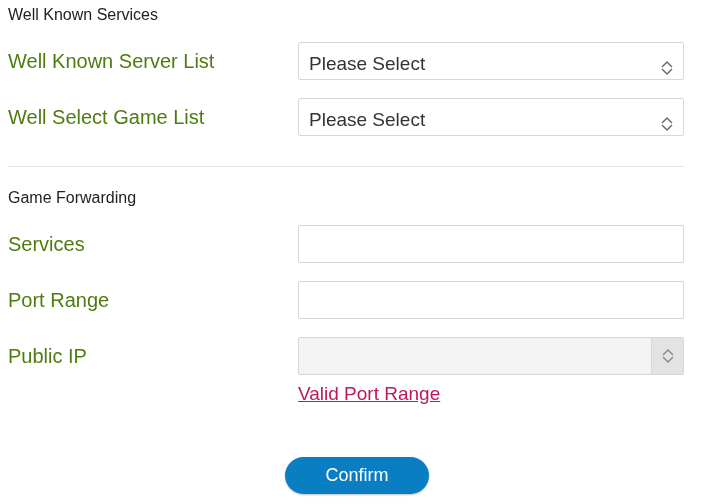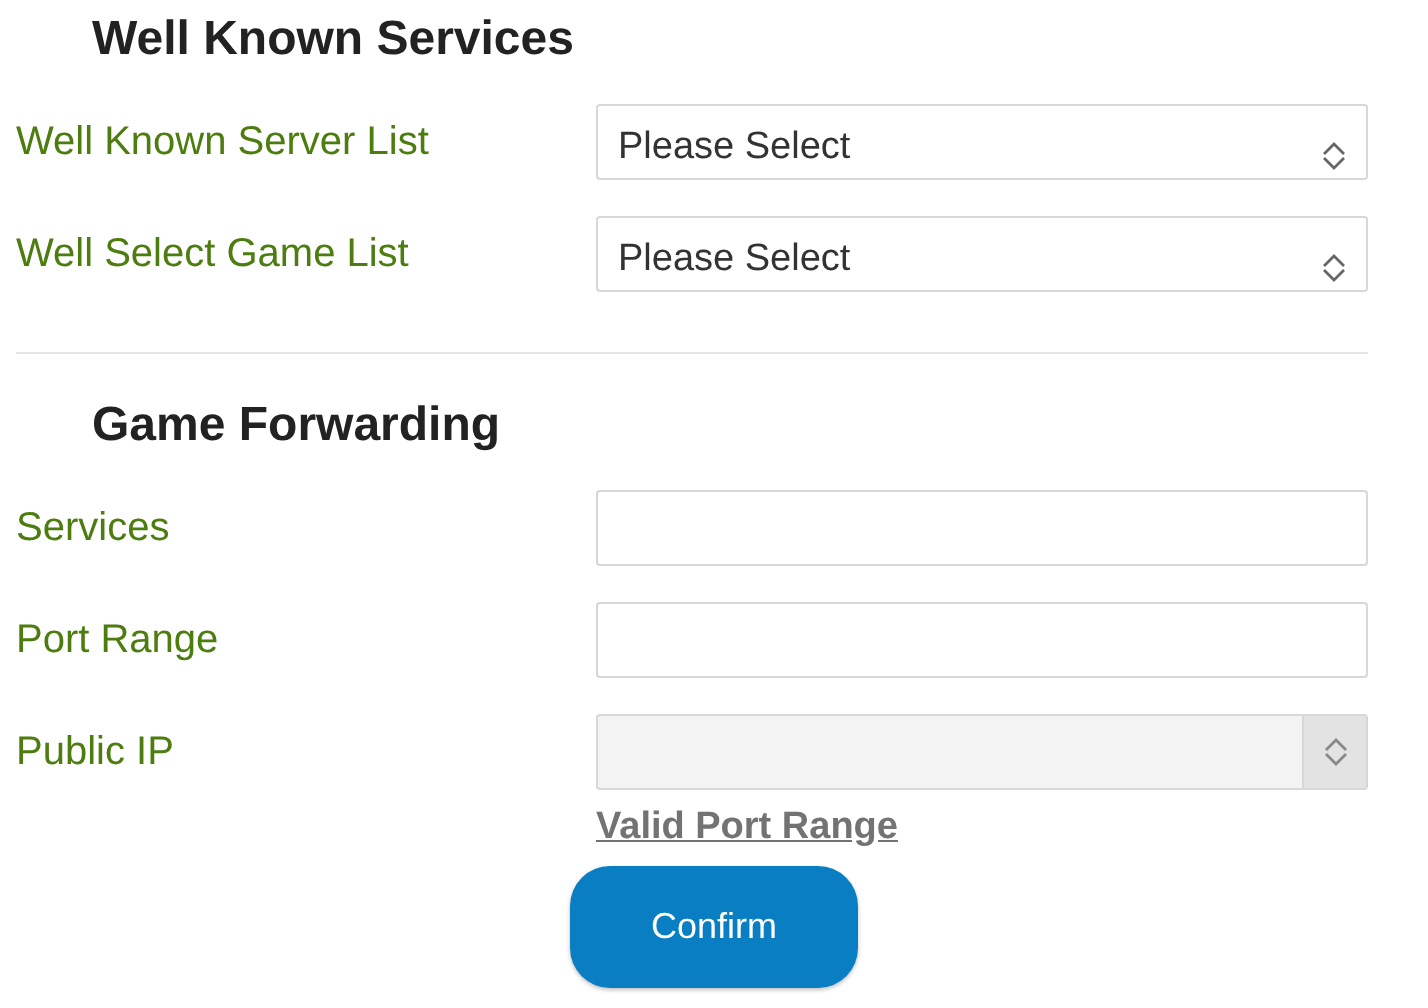--- a/index.html
+++ b/index.html
@@ -4,45 +4,45 @@
 <style>
   * { box-sizing: border-box; margin: 0; padding: 0; }
   html, body { width: 714px; height: 504px; font-family: Arial, Helvetica, sans-serif; color: #333; overflow: hidden; }
   body { display: flex; }
   .content-frame { flex: 1; height: 100%; overflow-y: scroll; padding: 6px 30px 0 8px; }
   
   .content-frame::-webkit-scrollbar { width: 18px; }
   .content-frame::-webkit-scrollbar-track { background: #f3f3f3; }
   .content-frame::-webkit-scrollbar-thumb { background: #bfbfbf; }
   .content-frame::-webkit-scrollbar-button { background: #f3f3f3; height: 18px; display: block; }
-  .section-title { font-size: 24px; font-weight: 700; color: #222; margin-bottom: 18px; margin-left: 38px; }
+  .section-title { font-size: 16px; font-weight: 400; color: #222; margin-bottom: 18px; }
   .row { display: flex; align-items: center; margin-bottom: 18px; }
   .row .label { width: 290px; font-size: 20px; font-weight: 400; color: #4d7c0f; }
   .row .field { flex: 1; }
   .select-box, .text-input, .disabled-select {
     width: 100%; height: 38px; font-size: 19px; padding: 4px 10px;
     border: 1px solid #d7d7d7; background: #fff; border-radius: 2px;
     display: flex; align-items: flex-end; justify-content: space-between;
   }
   .select-box .spin, .disabled-select .spin-rect { display: flex; flex-direction: column; align-items: center; justify-content: center; }
   .select-box .spin svg { display: block; }
   .disabled-select { background: #f3f3f3; padding: 0; }
   .disabled-select .spin-rect {
     width: 32px; height: 100%; background: #e3e3e3; border-left: 1px solid #d7d7d7;
   }
   .text-input { background: #fff; }
   .divider { border: none; border-top: 1px solid #e5e5e5; margin: 6px 0 22px 0; }
   .hint-row { display: flex; margin-top: -10px; margin-bottom: 14px; }
   .hint-row .spacer { width: 290px; }
-  .hint-link { font-size: 19px; color: #737373; text-decoration: underline; cursor: pointer; font-weight: bold; }
+  .hint-link { font-size: 19px; color: #be185d; text-decoration: underline; cursor: pointer; }
   .footer { position: absolute; left: 0; right: 0; bottom: 10px; display: flex; justify-content: center; pointer-events: none; }
   .confirm-btn {
     pointer-events: auto;
     background: #0a7ec2; color: #fff; font-size: 18px; font-weight: 400;
-    border: none; border-radius: 20px; padding: 20px 40px; cursor: pointer;
+    border: none; border-radius: 20px; padding: 8px 40px; cursor: pointer;
     box-shadow: 0 1px 2px rgba(0,0,0,0.25);
   }
   .extra-space { height: 300px; } 
   .section-wrap { padding-bottom: 6px; }
 </style>
 </head>
 <body>
 
 <div class="content-frame">
 

